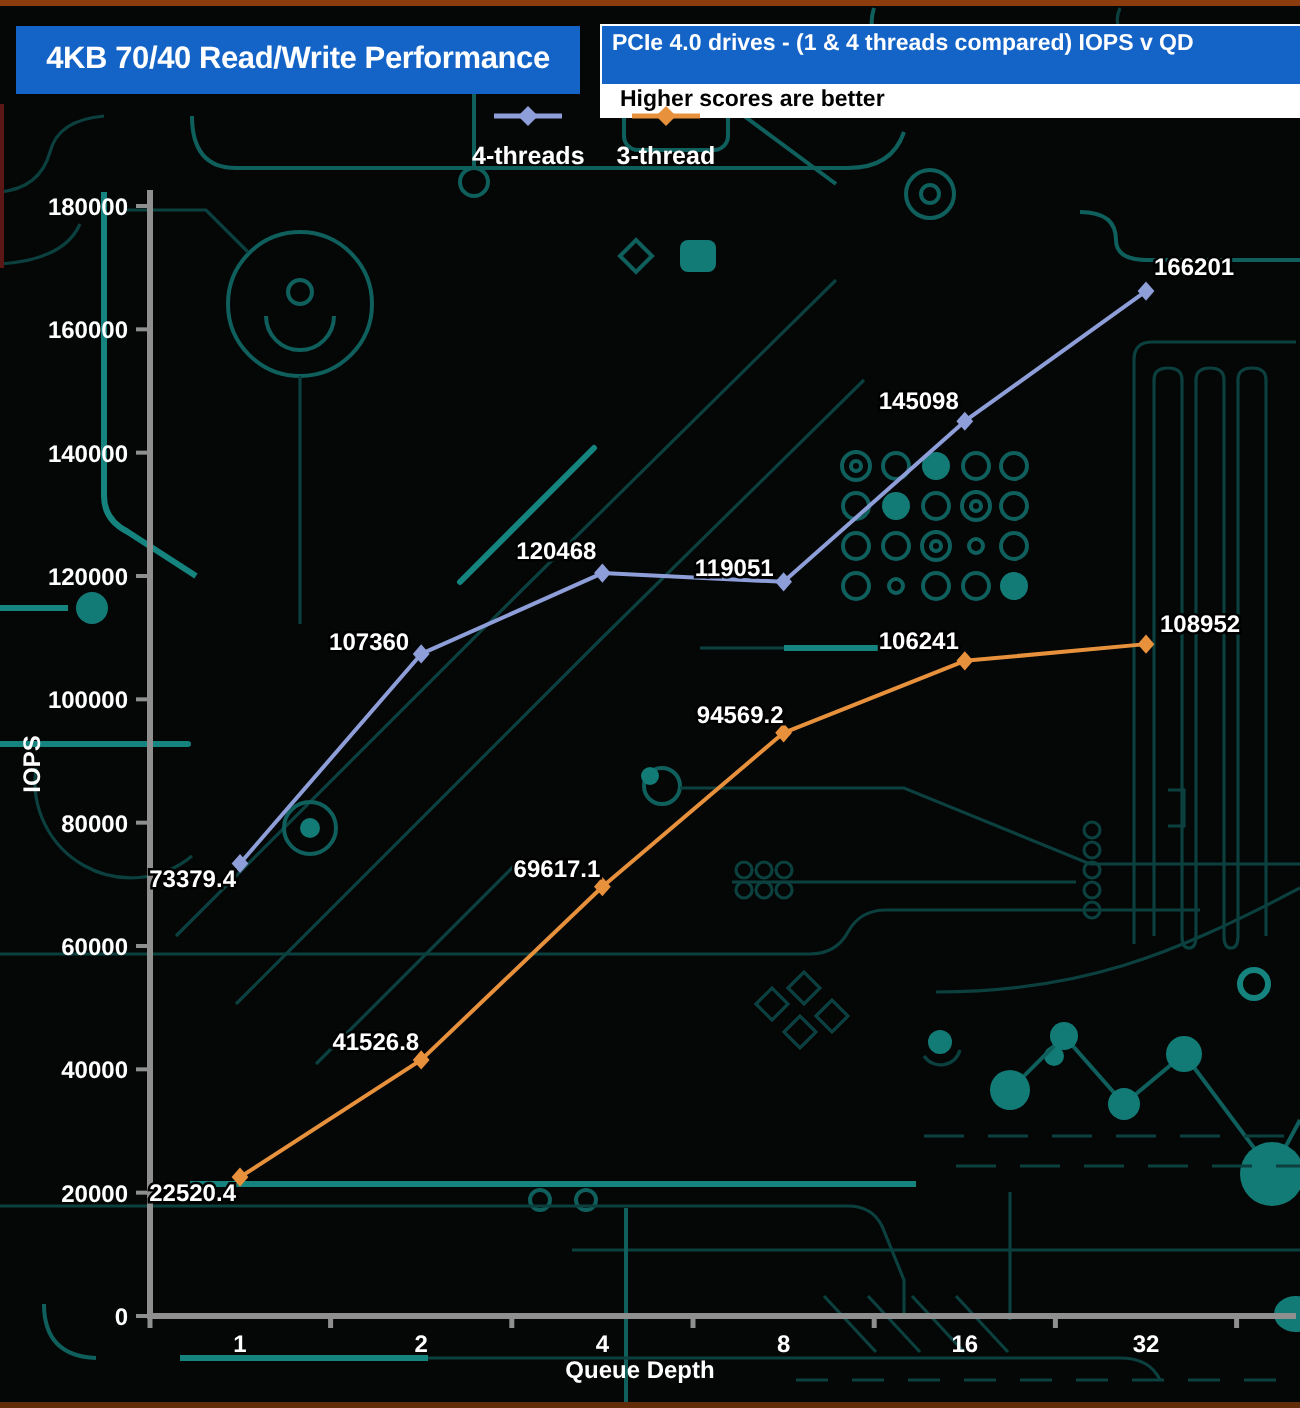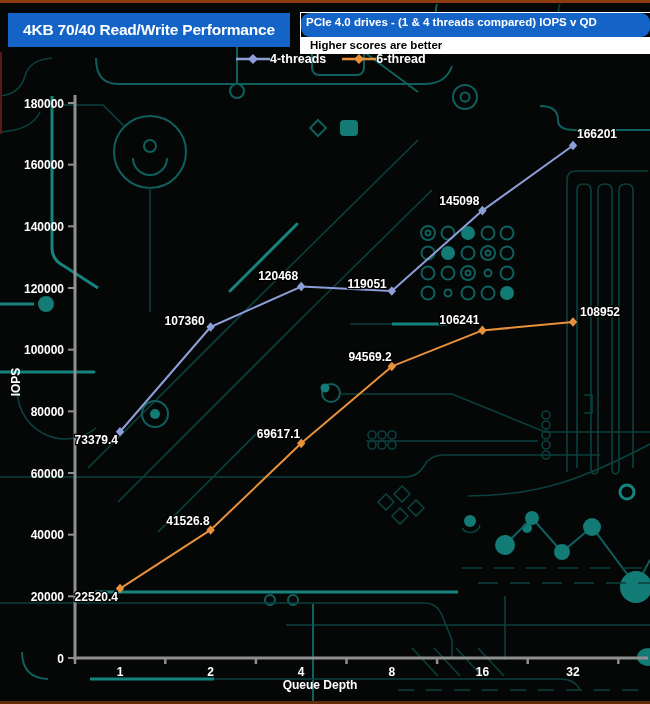--- a/index.html
+++ b/index.html
@@ -8,26 +8,26 @@
   svg{display:block;}
   #bg{position:absolute;left:0;top:0;z-index:1;}
   #chart{position:absolute;left:0;top:0;z-index:2;}
   .frame-top{position:absolute;left:0;top:0;width:650px;height:3px;background:#8c3c0e;z-index:4;}
   .frame-bottom{position:absolute;left:0;top:701px;width:650px;height:3px;background:#632c09;z-index:4;}
   .frame-left{position:absolute;left:0;top:52px;width:2px;height:82px;background:#5a1715;z-index:4;}
   #title-box{position:absolute;left:8px;top:13px;width:282px;height:34px;background:#1464c8;
              color:#fff;font-weight:bold;font-size:15.5px;display:flex;align-items:center;
              justify-content:center;z-index:5;letter-spacing:-0.2px;}
   #sub-box{position:absolute;left:300px;top:12px;width:349px;border:1px solid #fff;z-index:5;}
-  #sub-line1{background:#1464c8;color:#fff;font-weight:bold;font-size:11.5px;height:24px;
-             line-height:18px;padding-left:5px;white-space:nowrap;overflow:hidden;border-radius:9px;}
+  #sub-line1{background:#1464c8;color:#fff;font-weight:bold;font-size:11.5px;height:29px;
+             line-height:18px;padding-left:5px;white-space:nowrap;overflow:hidden;}
   #sub-line2{background:#fff;color:#000;font-weight:bold;font-size:11.5px;height:16px;
              line-height:16px;padding-left:9px;}
   #legend{position:absolute;left:236px;top:52px;display:flex;align-items:center;gap:16px;z-index:5;}
-  .legend-item{display:flex;align-items:center;}
+  .legend-item{display:flex;align-items:center;gap:7px;flex-direction:column;}
   .legend-label{color:#fff;font-weight:bold;font-size:12.5px;}
   .c1{stroke:#0b403f;stroke-width:1.6;fill:none;}
   .c2{stroke:#0f5f5d;stroke-width:2;fill:none;}
   .c3{stroke:#15837e;stroke-width:3;fill:none;}
   .f{fill:#137b76;stroke:none;}
 </style>
 </head>
 <body>
 
 <div id="stage">
@@ -233,16 +233,16 @@
           <line x1="0" y1="6" x2="34" y2="6" stroke="#8e9ed8" stroke-width="2.5"></line>
           <path d="M12 6 L17 1 L22 6 L17 11 Z" fill="#8e9ed8"></path>
         </svg>
         <span class="legend-label">4-threads</span>
       </div>
       <div class="legend-item">
         <svg width="34" height="12">
           <line x1="0" y1="6" x2="34" y2="6" stroke="#e8913d" stroke-width="2.5"></line>
           <path d="M12 6 L17 1 L22 6 L17 11 Z" fill="#e8913d"></path>
         </svg>
-        <span class="legend-label">6-thread</span>
+        <span class="legend-label">3-thread</span>
       </div>
     </div>
 </div>
 
 </body></html>

